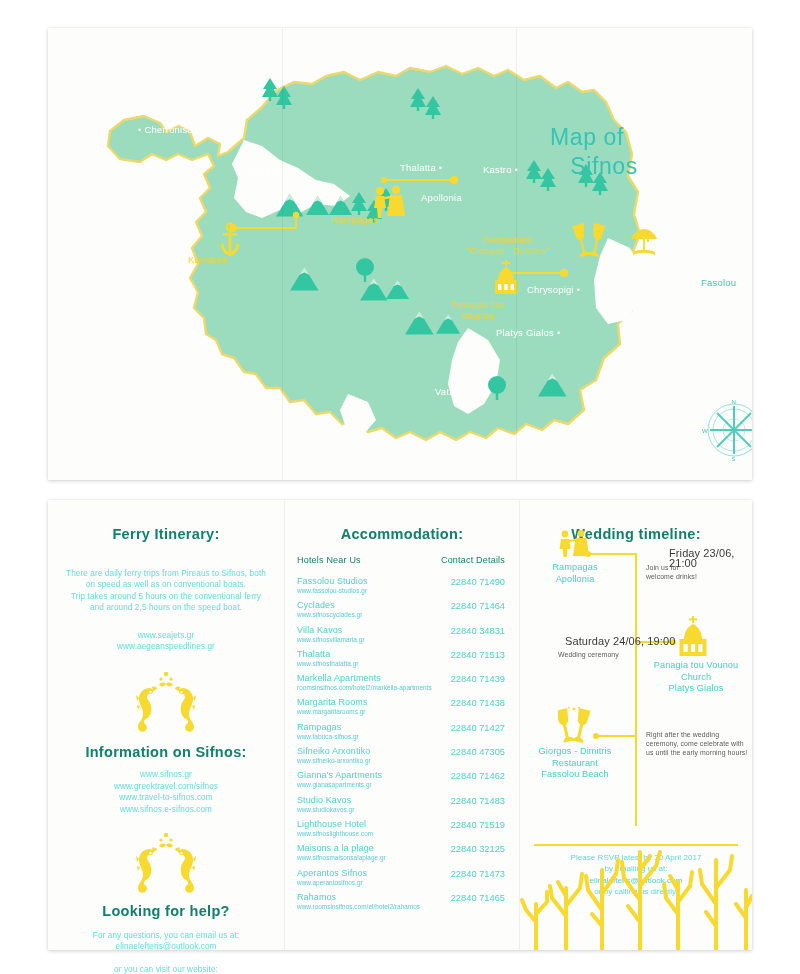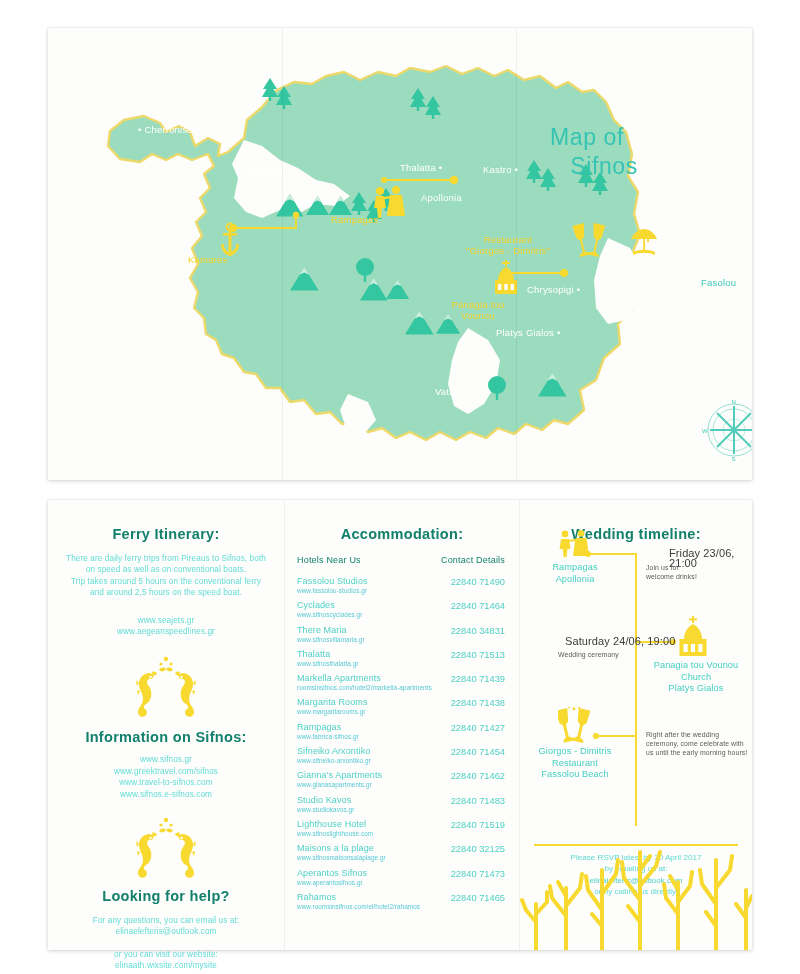--- a/index.html
+++ b/index.html
@@ -272,21 +272,21 @@
     <div class="mlabel teal" style="left:653px;top:249px;">Fasolou</div>
   </div>
 
   <div class="sheet" id="sheet-info">
     <div class="fold" style="left:236px;"></div>
     <div class="fold" style="left:471px;"></div>
 
     <div class="col" id="col-ferry">
       <div class="h1" style="margin-top:26px;">Ferry Itinerary:</div>
 
-      <div class="body-t" style="margin-top:11px;padding:0 10px;">
+      <div class="body-t" style="margin-top:26px;padding:0 10px;">
         <div>There are daily ferry trips from Pireaus to Sifnos, both</div>
         <div>on speed as well as on conventional boats.</div>
         <div>Trip takes around 5 hours on the conventional ferry</div>
         <div>and around 2,5 hours on the speed boat.</div>
       </div>
 
       <div class="body-t" style="margin-top:16px;">
         <div>www.seajets.gr</div>
         <div>www.aegeanspeedlines.gr</div>
       </div>
@@ -390,21 +390,21 @@
           </div>
           <div class="acc-row">
             <div>
               <div class="acc-name">Cyclades</div>
               <span class="acc-url">www.sifnoscyclades.gr</span>
             </div>
             <div class="acc-tel">22840 71464</div>
           </div>
           <div class="acc-row">
             <div>
-              <div class="acc-name">There Maria</div>
+              <div class="acc-name">Villa Kavos</div>
               <span class="acc-url">www.sifnosvillamaria.gr</span>
             </div>
             <div class="acc-tel">22840 34831</div>
           </div>
           <div class="acc-row">
             <div>
               <div class="acc-name">Thalatta</div>
               <span class="acc-url">www.sifnosthalatta.gr</span>
             </div>
             <div class="acc-tel">22840 71513</div>
@@ -428,21 +428,21 @@
               <div class="acc-name">Rampagas</div>
               <span class="acc-url">www.fabrica-sifnos.gr</span>
             </div>
             <div class="acc-tel">22840 71427</div>
           </div>
           <div class="acc-row">
             <div>
               <div class="acc-name">Sifneiko Arxontiko</div>
               <span class="acc-url">www.sifneiko-arxontiko.gr</span>
             </div>
-            <div class="acc-tel">22840 71454</div>
+            <div class="acc-tel">22840 47305</div>
           </div>
           <div class="acc-row">
             <div>
               <div class="acc-name">Gianna's Apartments</div>
               <span class="acc-url">www.gianasapartments.gr</span>
             </div>
             <div class="acc-tel">22840 71462</div>
           </div>
           <div class="acc-row">
             <div>

